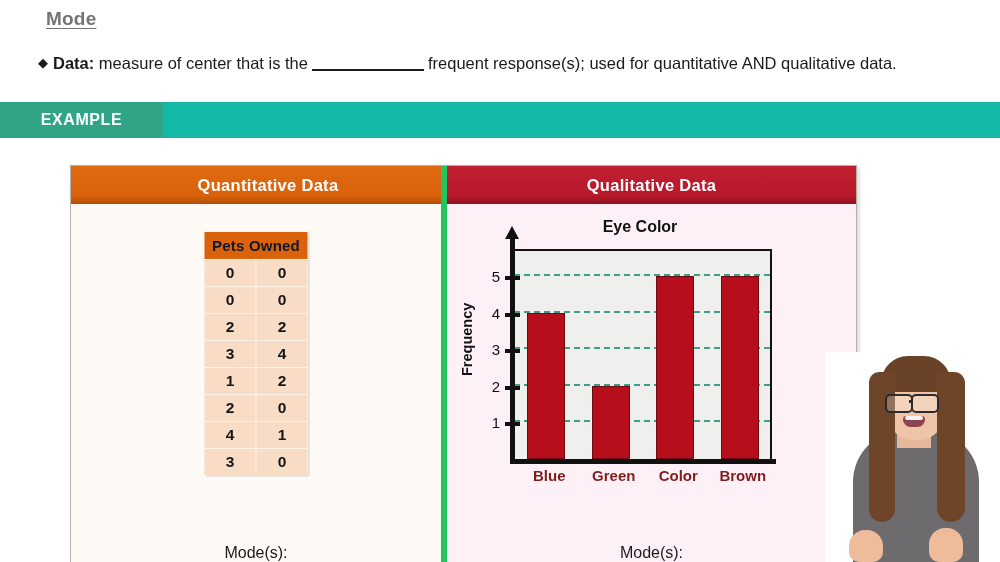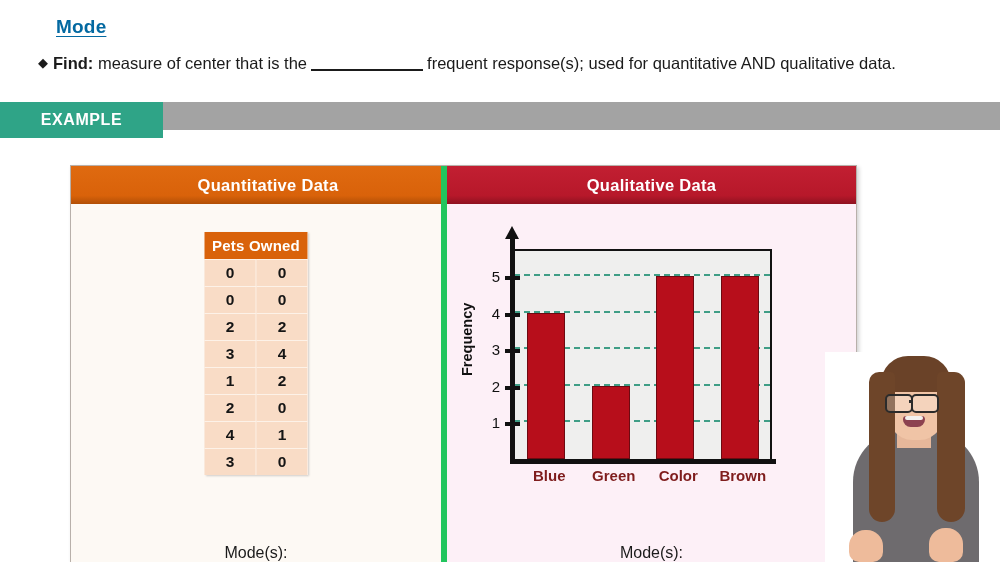--- a/index.html
+++ b/index.html
@@ -5,43 +5,42 @@
   html,body{margin:0;padding:0;}
   body{
     width:1000px;height:562px;overflow:hidden;background:#ffffff;
     font-family:"Liberation Sans", sans-serif;color:#1a1a1a;
     position:relative;
   }
   #stage{position:absolute;left:0;top:0;width:1000px;height:562px;}
 
   
   .page-title{
-    position:absolute;left:46px;top:16px;
-    font-size:19px;font-weight:bold;color:#0369a1;
+    position:absolute;left:46px;top:8px;
+    font-size:19px;font-weight:bold;color:#737373;
     text-decoration:underline;text-underline-offset:3px;
     letter-spacing:.2px;
-    margin-left:10px;
   }
 
   
   .def-line{
     position:absolute;left:38px;top:53px;width:940px;
     font-size:16.5px;color:#1b1b1b;white-space:nowrap;line-height:20px;
   }
   .def-line .bullet{font-size:13px;vertical-align:2px;margin-right:5px;}
   .def-line .term{font-weight:bold;}
   .blank{
     display:inline-block;width:112px;border-bottom:2px solid #1b1b1b;
     margin:0 4px;vertical-align:-2px;height:13px;
   }
 
   
   .example-strip{
-    position:absolute;left:0;top:102px;width:1000px;height:28px;
-    background:#a3a3a3;
+    position:absolute;left:0;top:102px;width:1000px;height:36px;
+    background:#14b8a6;
     text-align:center;
   }
   .example-badge{
     position:absolute;left:0;top:0;width:163px;height:36px;
     background:#2fa487;color:#ffffff;
     font-size:16px;font-weight:bold;letter-spacing:.6px;
     display:flex;align-items:center;justify-content:center;
   }
   .example-text{
     position:absolute;left:173px;top:0;height:36px;
@@ -73,21 +72,21 @@
     font-size:16px;color:#1b1b1b;
   }
 
   
   .pets-table{
     position:absolute;left:50%;transform:translateX(-50%);top:66px;
     border-collapse:separate;border-spacing:0;
     box-shadow:1px 1px 2px rgba(0,0,0,.18);
   }
   .pets-table th{
-    background:#d9620a;color:#ffffff;font-size:15px;font-weight:bold;
+    background:#d9620a;color:#0f172a;font-size:15px;font-weight:bold;
     padding:5px 0;text-align:center;letter-spacing:.2px;
   }
   .pets-table td{
     background:#f9dcc6;color:#151515;font-size:15.5px;font-weight:bold;
     width:49px;height:24px;text-align:center;
     border-top:1px solid #fdf2e8;border-right:1px solid #fdf2e8;
   }
   .pets-table td:last-child{border-right:none;}
 
   
@@ -190,21 +189,21 @@
   }
 </style>
 </head>
 <body>
 
 <div id="stage">
 
   <div class="page-title">Mode</div>
 
   <div class="def-line">
-    <span class="bullet">◆</span><span class="term">Find:</span>
+    <span class="bullet">◆</span><span class="term">Data:</span>
     <span>measure of center that is the</span><span class="blank"></span><span>frequent response(s); used for quantitative AND qualitative data.</span>
   </div>
 
   <div class="example-strip">
     <div class="example-badge">EXAMPLE</div>
   </div>
 
   <div class="panels">
 
     <div class="panel panel-left">
@@ -252,20 +251,21 @@
         </tbody>
       </table>
 
       <div class="mode-label">Mode(s):</div>
     </div>
 
     <div class="panel panel-right">
       <div class="panel-head head-qual">Qualitative Data</div>
 
       <div class="chart">
+        <div class="chart-title">Eye Color</div>
         <div class="ylabel">Frequency</div>
 
         <div class="plot" id="plot-area">
             <div class="gridline" style="bottom: 36.5517px; border-top-color: rgb(63, 158, 134);"></div>
             <div class="gridline" style="bottom: 73.1034px; border-top-color: rgb(63, 158, 134);"></div>
             <div class="gridline" style="bottom: 109.655px; border-top-color: rgb(63, 158, 134);"></div>
             <div class="gridline" style="bottom: 146.207px; border-top-color: rgb(63, 158, 134);"></div>
             <div class="gridline" style="bottom: 182.759px; border-top-color: rgb(63, 158, 134);"></div>
             <div class="bar" title="Blue: 4" style="height: 146.207px; left: 13.25px; background: rgb(183, 14, 27);"></div>
             <div class="bar" title="Green: 2" style="height: 73.1034px; left: 77.75px; background: rgb(183, 14, 27);"></div>

